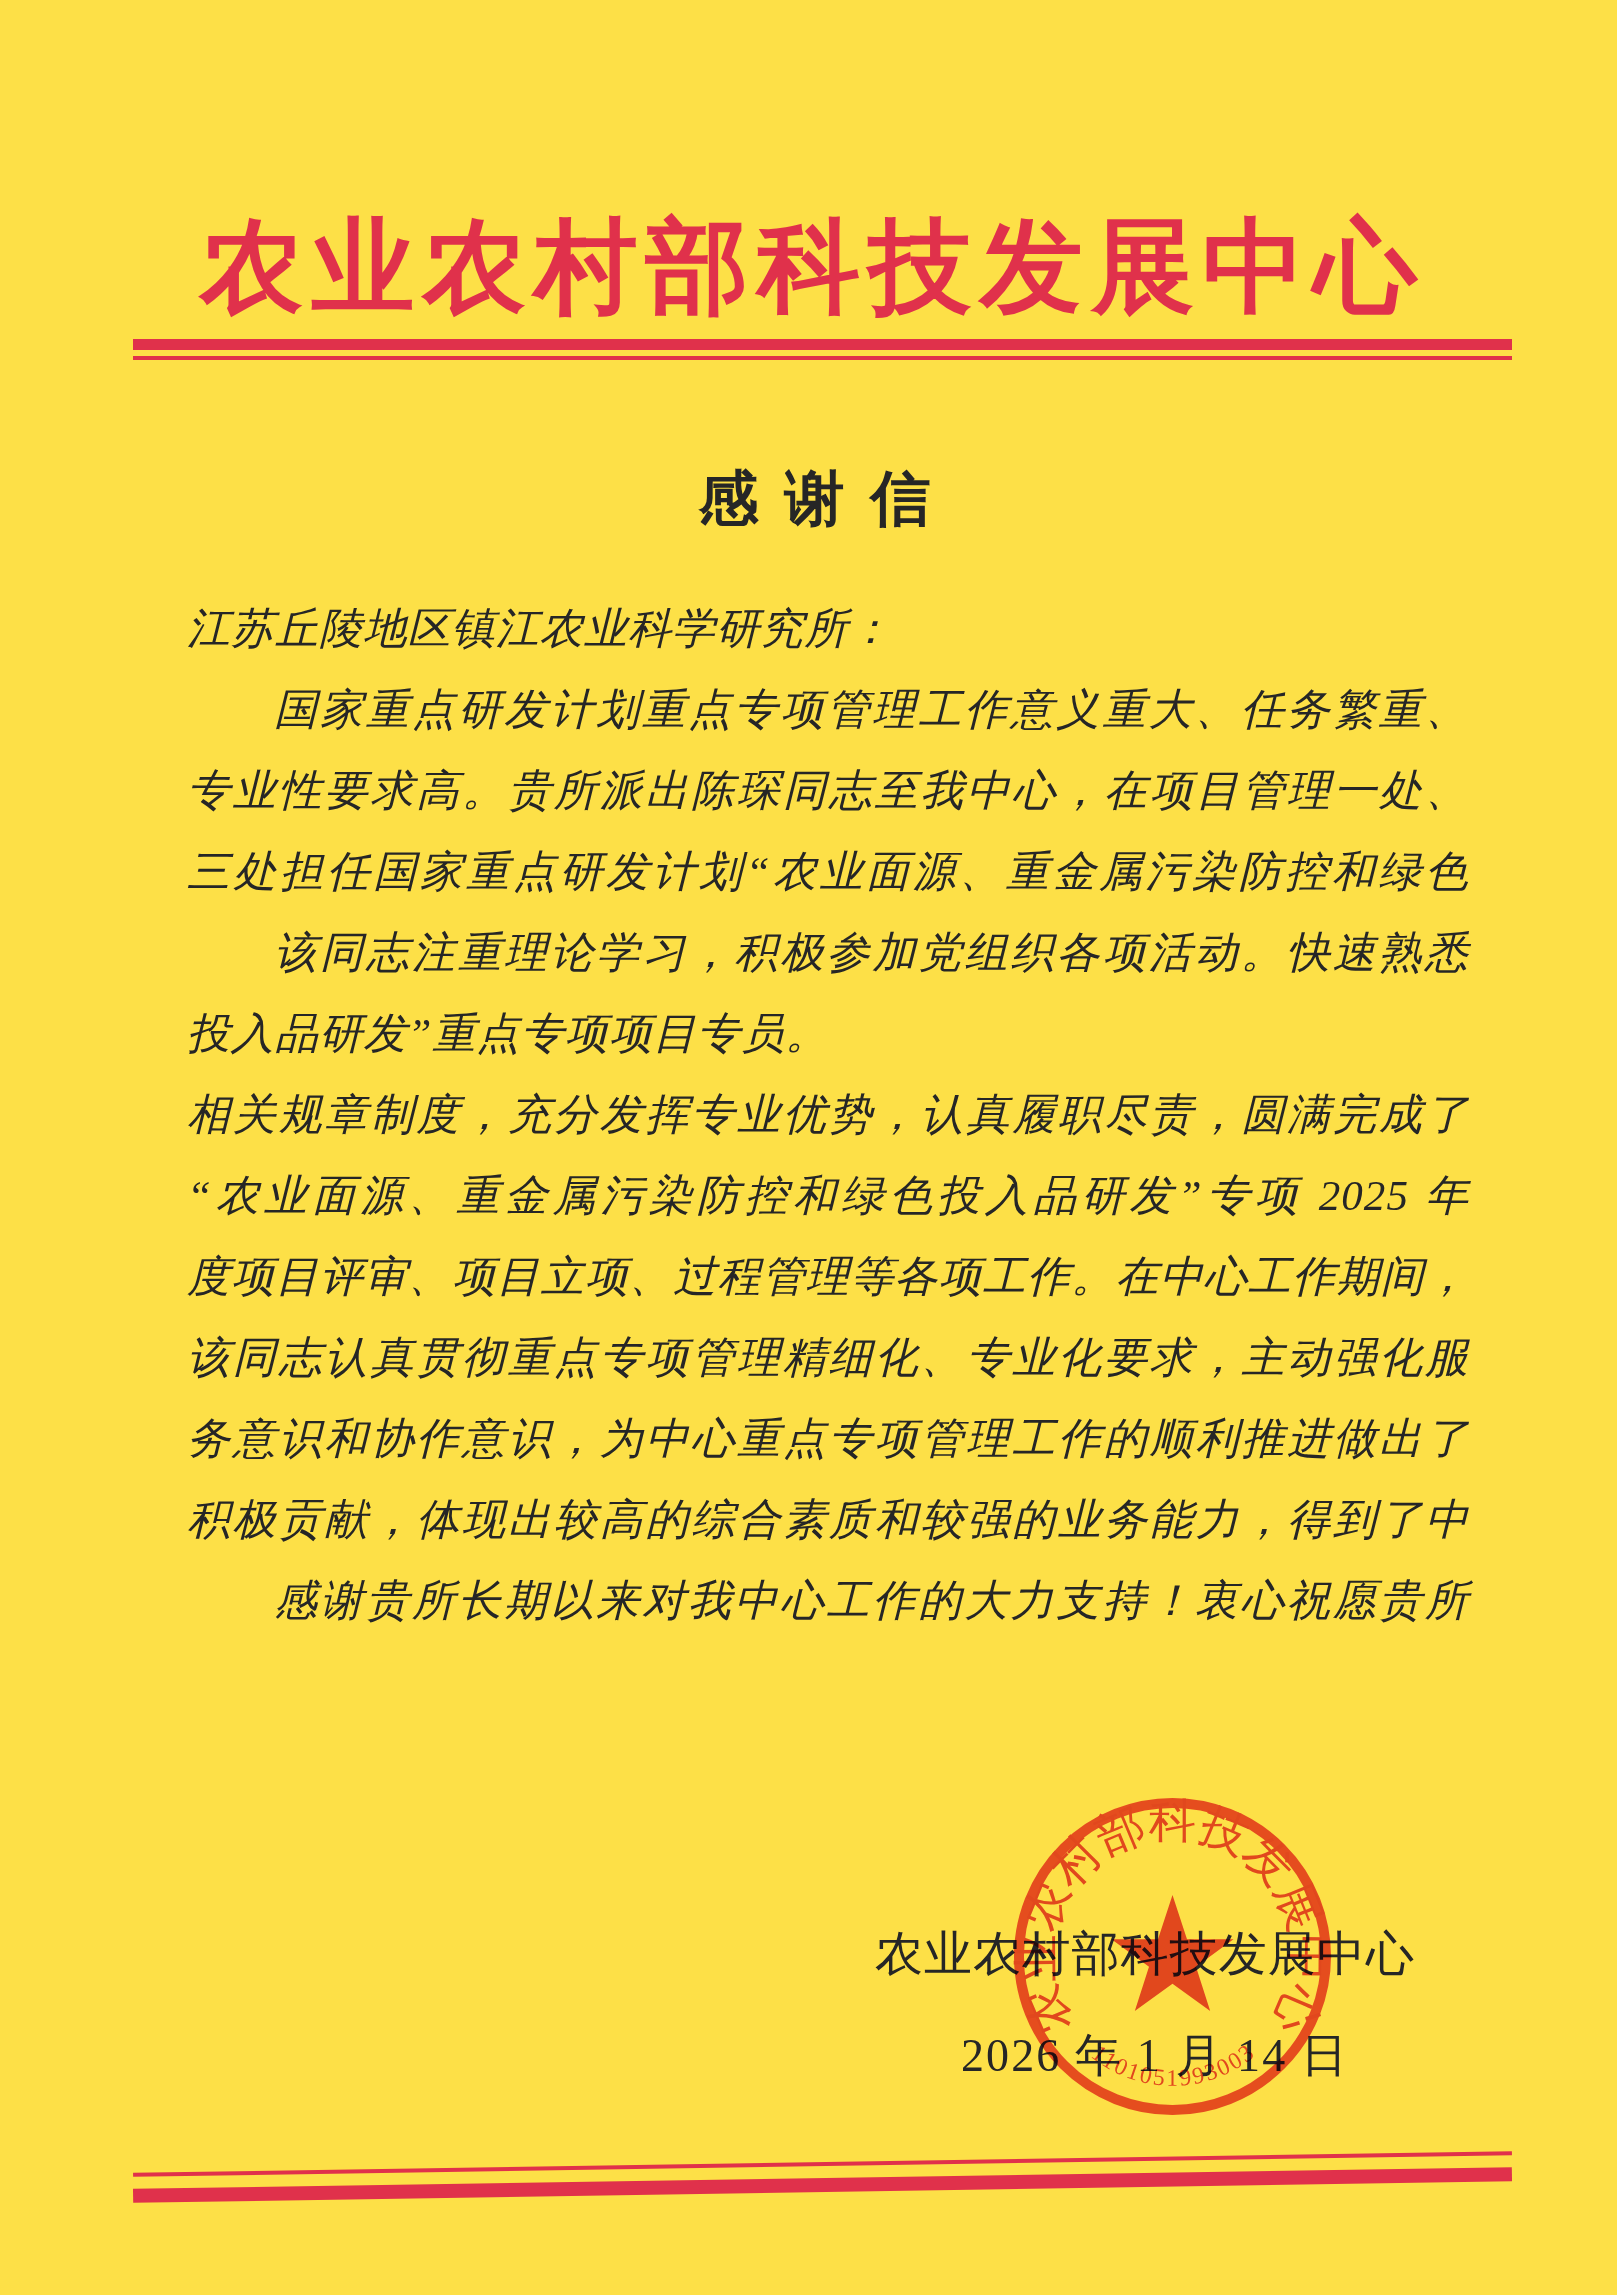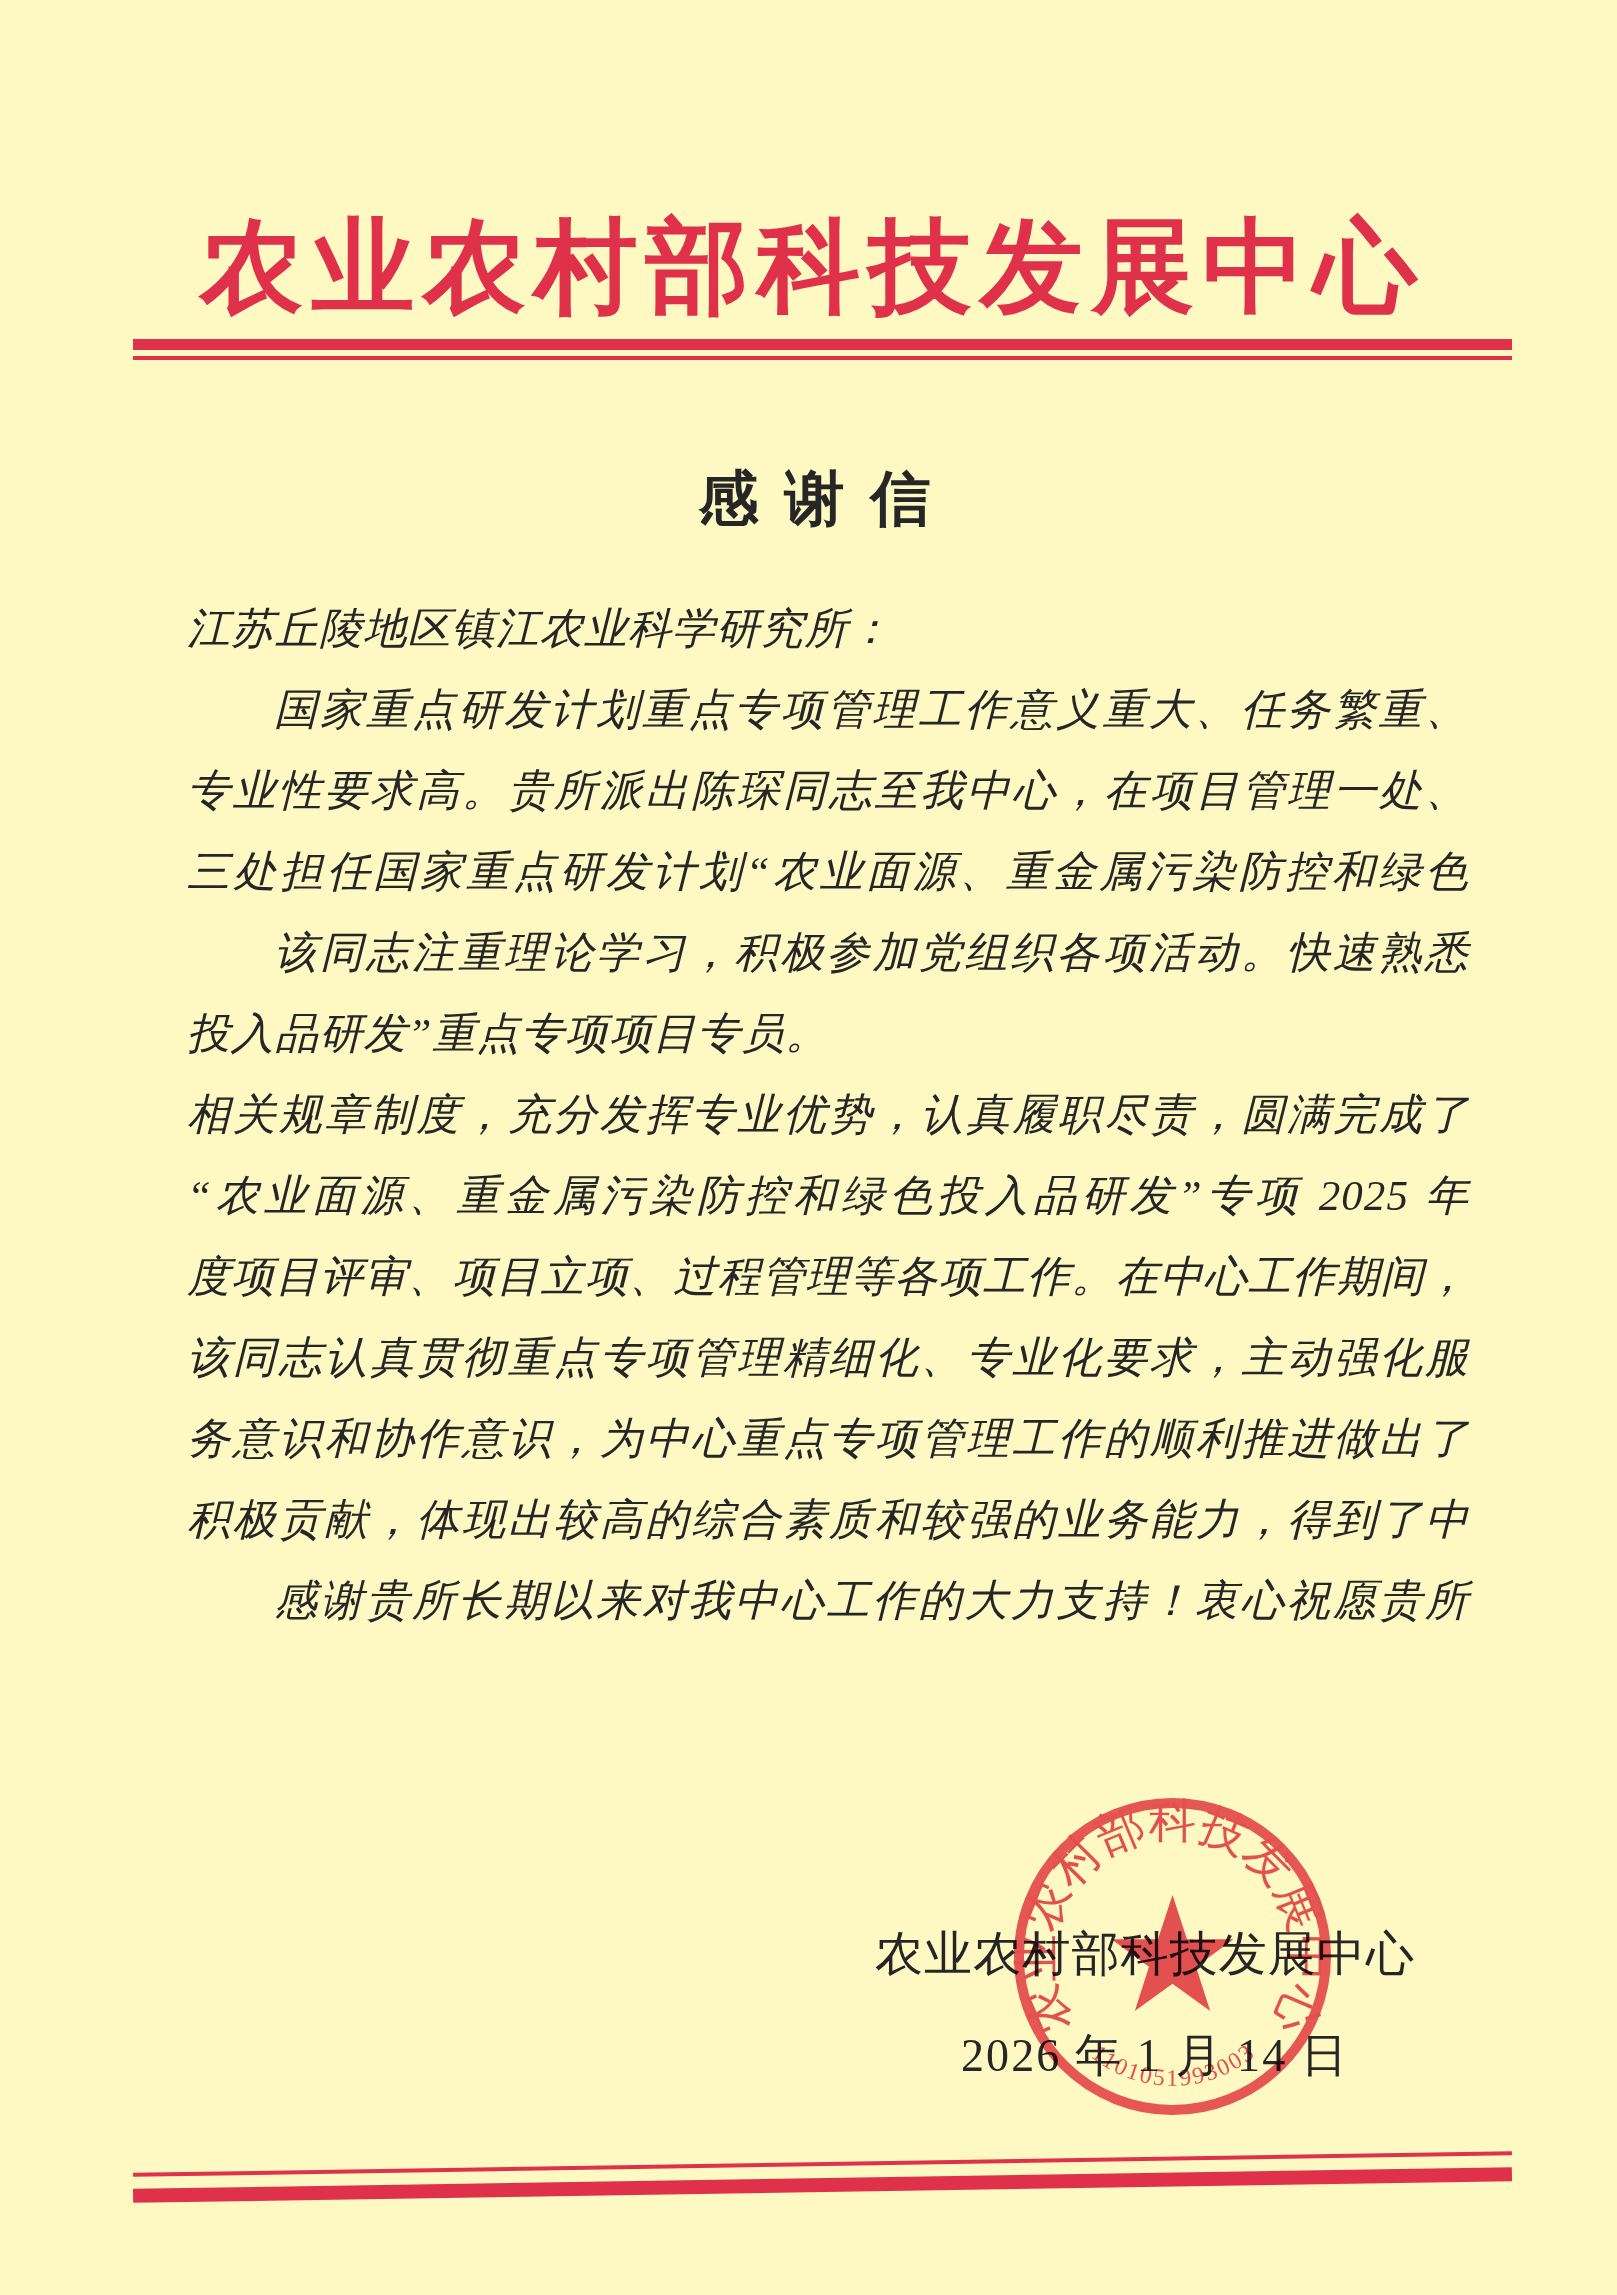--- a/index.html
+++ b/index.html
@@ -4,21 +4,21 @@
 <style>
   html,body{margin:0;padding:0;background:#ffffff;}
   :root{
     --red:#e0314b;
     --stamp:#e54a5f;
     --ink:#262626;
   }
   .page{
     position:relative;
     width:1617px;height:2295px;
-    background:#fef9c3;
+    background:#fde047;
     overflow:hidden;
     font-family:"Liberation Serif","DejaVu Serif",serif;
     color:var(--ink);
   }
   .org-name{
     position:absolute;top:199px;left:0;right:0;
     text-align:center;
     font-size:103px;font-weight:700;
     color:var(--red);
     letter-spacing:8.4px;padding-left:8.4px;

